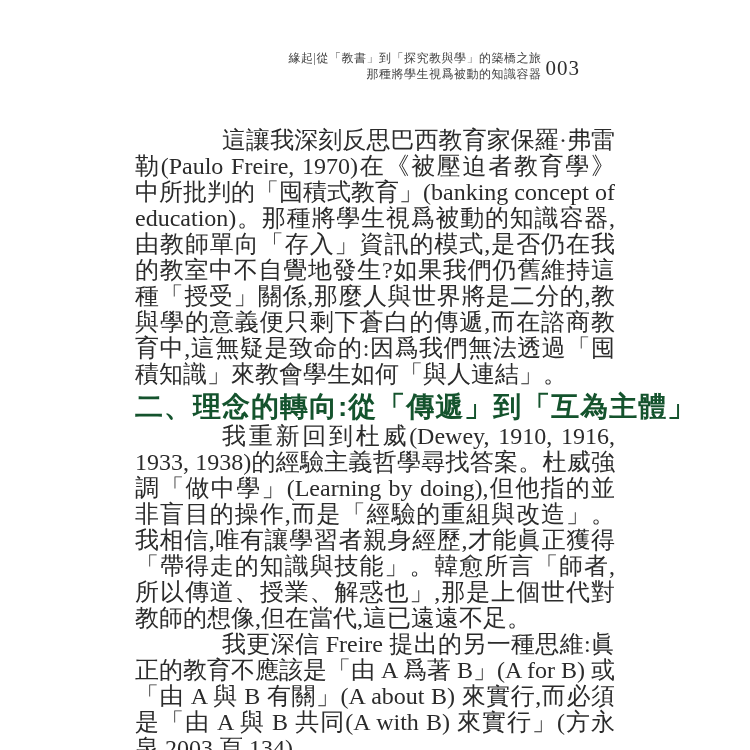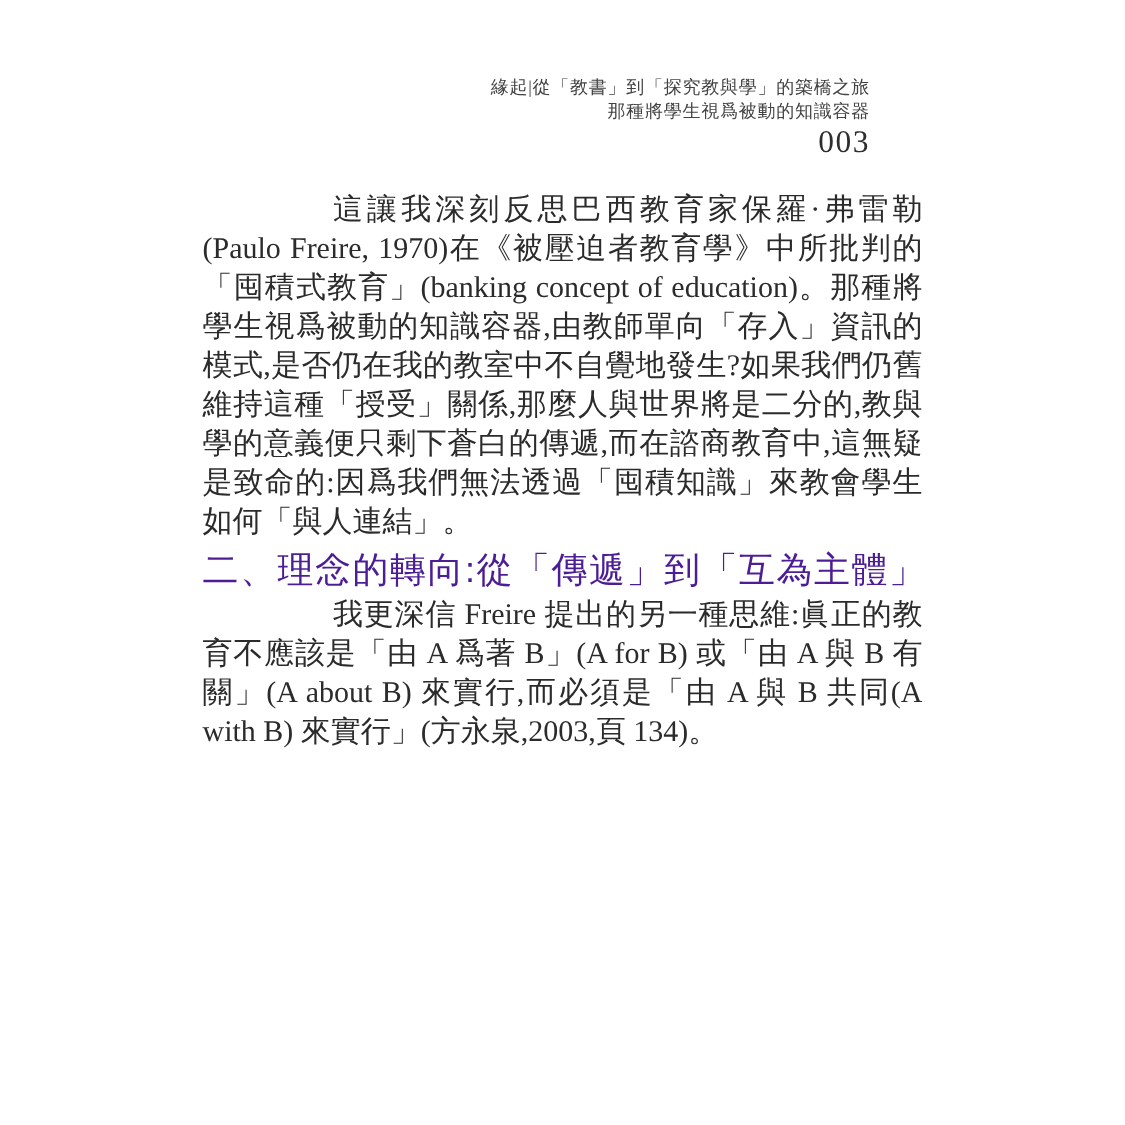--- a/index.html
+++ b/index.html
@@ -15,22 +15,22 @@
     overflow: hidden;
     font-family: "Liberation Serif", "DejaVu Serif", serif;
   }
 
   
   .running-head {
     position: absolute;
     top: 50px;
     right: 170px;
     display: flex;
-    flex-direction: column;
-    align-items: flex-end;
+    flex-direction: row;
+    align-items: center;
   }
   .running-head-titles {
     text-align: right;
     color: #424242;
     font-size: 12px;
     line-height: 16px;
     letter-spacing: 0.5px;
     white-space: nowrap;
   }
   .page-number {
@@ -46,34 +46,34 @@
   
   .body-block {
     position: absolute;
     top: 127px;
     left: 135px;
     width: 480px;
     color: #2b2b2b;
   }
   .body-block p {
     margin: 0;
-    font-size: 20px;
+    font-size: 24px;
     line-height: 26px;
     text-align: justify;
     text-justify: inter-character;
     text-indent: 87px;
   }
   .section-heading {
     margin: 6px 0 2px 0;
     font-family: "Liberation Sans", "DejaVu Sans", sans-serif;
-    font-weight: normal;
-    font-size: 24px;
+    font-weight: bold;
+    font-size: 28px;
     line-height: 28px;
     letter-spacing: 1px;
-    color: #4c1d95;
+    color: #14532d;
     white-space: nowrap;
   }
 </style>
 </head>
 <body>
 
 <div class="page">
 
   <div class="running-head">
     <div class="running-head-titles">
@@ -82,17 +82,18 @@
     </div>
     <div class="page-number">003</div>
   </div>
 
   <div class="body-block">
     <p>這讓我深刻反思巴西教育家保羅·弗雷勒(Paulo Freire, 1970)在《被壓迫者教育學》中所批判的「囤積式教育」(banking concept of education)。那種將學生視爲被動的知識容器,由教師單向「存入」資訊的模式,是否仍在我的教室中不自覺地發生?如果我們仍舊維持這種「授受」關係,那麼人與世界將是二分的,教與學的意義便只剩下蒼白的傳遞,而在諮商教育中,這無疑是致命的:因爲我們無法透過「囤積知識」來教會學生如何「與人連結」。</p>
 
     <div class="section-heading">二、理念的轉向:從「傳遞」到「互為主體」</div>
 
 
+    <p>我重新回到杜威(Dewey, 1910, 1916, 1933, 1938)的經驗主義哲學尋找答案。杜威強調「做中學」(Learning by doing),但他指的並非盲目的操作,而是「經驗的重組與改造」。我相信,唯有讓學習者親身經歷,才能眞正獲得「帶得走的知識與技能」。韓愈所言「師者,所以傳道、授業、解惑也」,那是上個世代對教師的想像,但在當代,這已遠遠不足。</p>
 
     <p>我更深信 Freire 提出的另一種思維:眞正的教育不應該是「由 A 爲著 B」(A for B) 或「由 A 與 B 有關」(A about B) 來實行,而必須是「由 A 與 B 共同(A with B) 來實行」(方永泉,2003,頁 134)。</p>
   </div>
 
 </div>
 
 </body></html>

